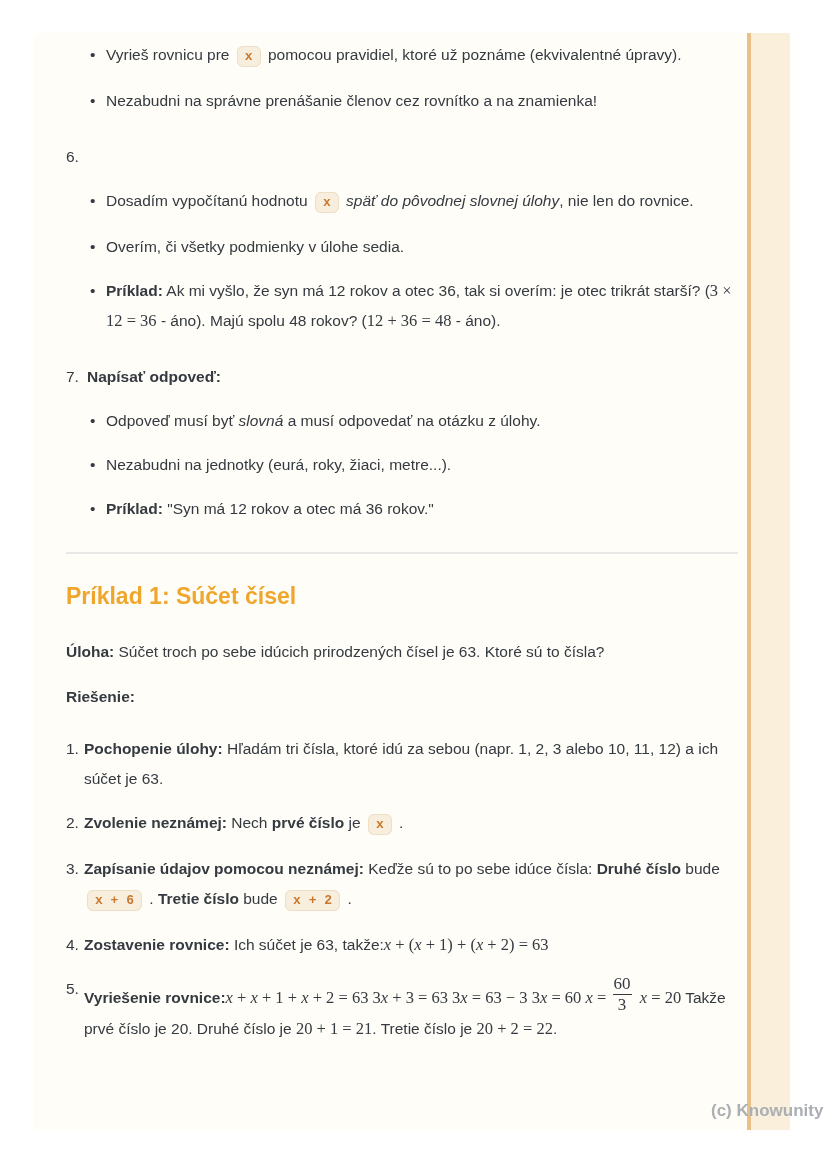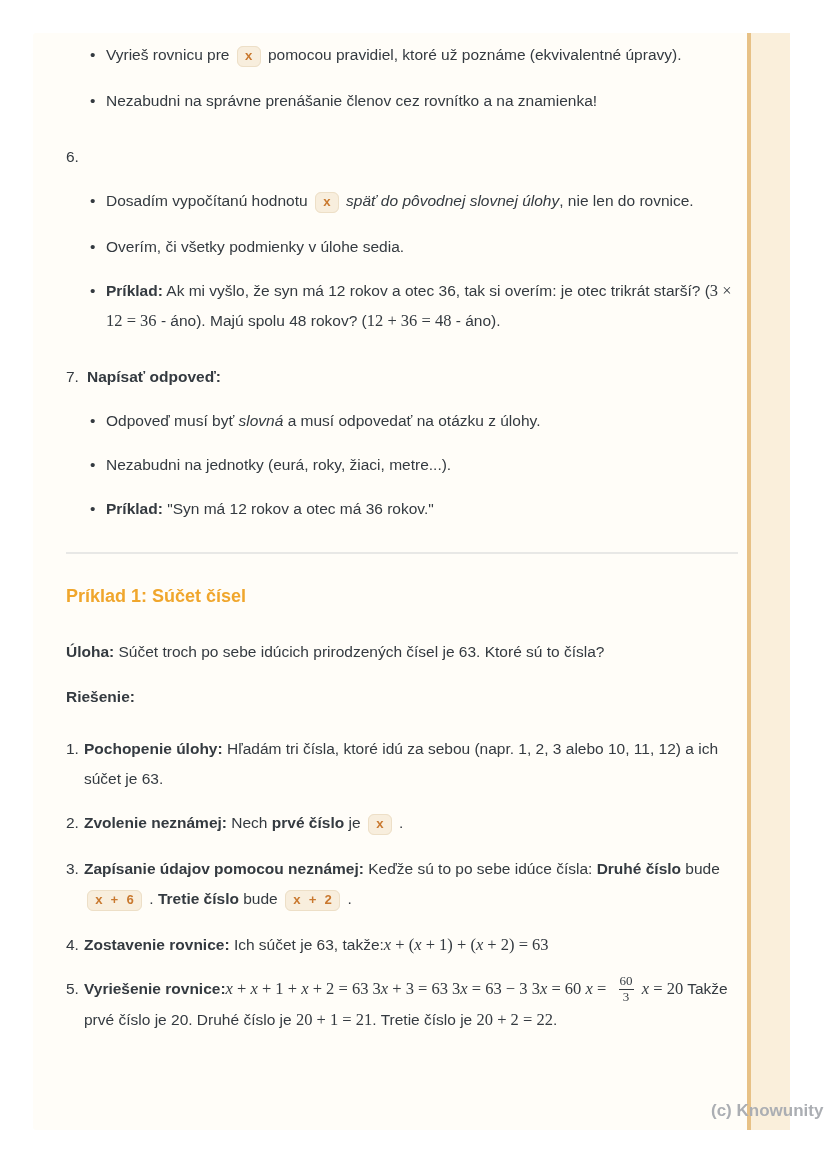--- a/index.html
+++ b/index.html
@@ -52,21 +52,21 @@
     color: var(--h2, #df8a27);
     margin: 26px 0 0 0;
     padding-bottom: 14px;
     border-bottom: 3px solid var(--h2_rule, #edb76c);
     font-weight: bold;
     letter-spacing: -0.2px;
   }
   p { margin: 0; }
   .p-intro { margin-top: 26px; }
   h3.h3 {
-    font-size: 18px; line-height: 25px;
+    font-size: 23px; line-height: 25px;
     color: var(--h3, #f0a62c);
     margin: 30px 0 16px 0;
     font-weight: bold;
   }
   .p-task { margin-top: 28px; }
   .p-solution { margin-top: 15px; font-weight: bold; }
   .steps { margin-top: 22px; }
   .step { display: flex; margin-top: 14px; }
   .snum { width: 18px; flex: none; }
   .stext { flex: 1; }
@@ -85,23 +85,23 @@
     margin: 0 3px;
     white-space: nowrap;
   }
   .math { font-family: "Liberation Serif", serif; font-size: 16.5px; }
   .math .mv { font-style: italic; }
   .frac {
     display: inline-block;
     text-align: center;
     vertical-align: -7px;
     font-family: "Liberation Serif", serif;
-    font-size: 13px;
+    font-size: 17px;
     line-height: 1.15;
-    margin: 0 4px 0 8px;
+    margin: 0 4px 0 2px;
   }
   .fnum { display: block; border-bottom: 1px solid var(--text, #343a40); padding: 0 1px; }
   .fden { display: block; }
   .watermark {
     position: absolute;
     left: 711px; top: 1101px;
     font-size: 17px;
     color: var(--watermark, #abaeb3);
     z-index: 5;
     white-space: nowrap;

